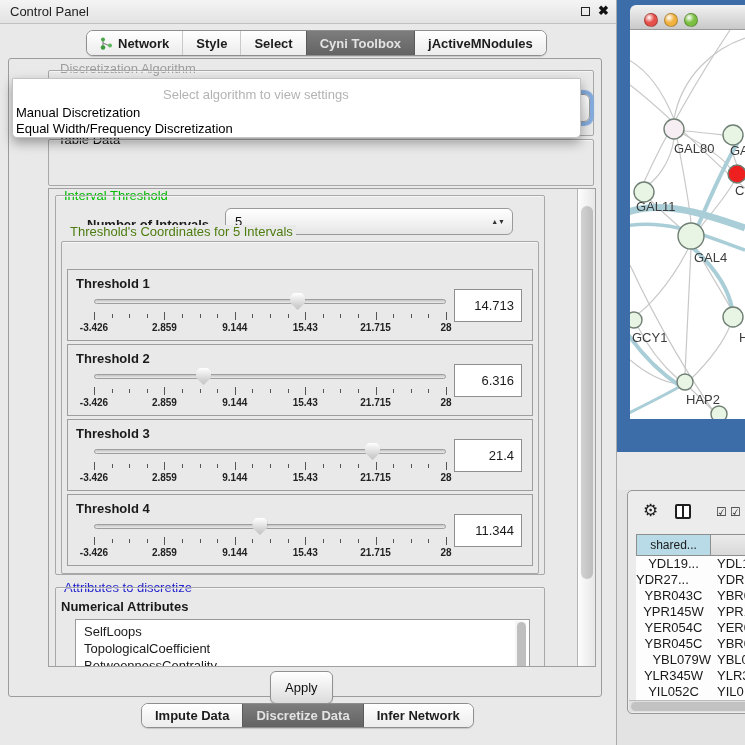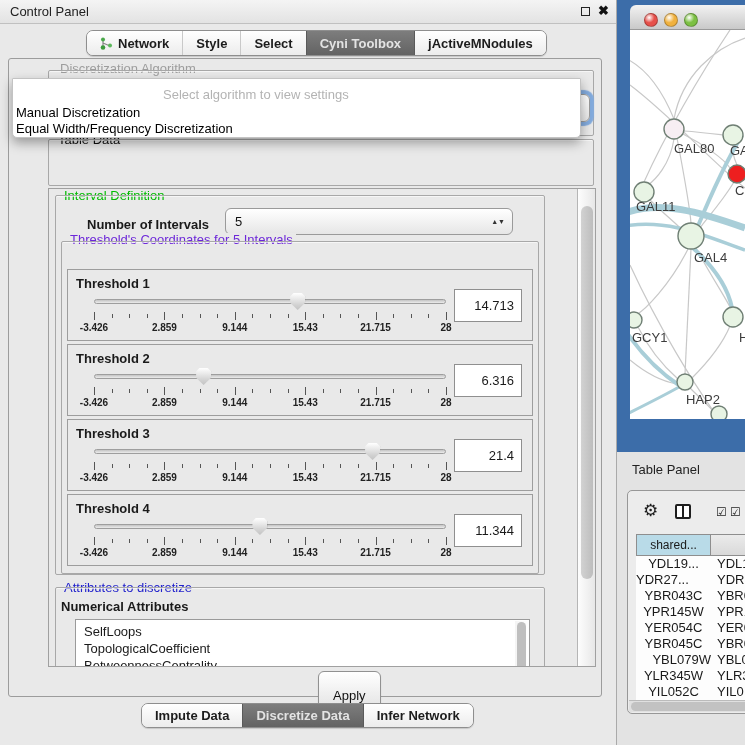--- a/index.html
+++ b/index.html
@@ -68,22 +68,22 @@
     justify-content:flex-end;padding-right:7px;}
 
   .attrlist{position:absolute;background:#fff;border:1px solid #9a9a9a;overflow:hidden;}
   .attrlist .li{font-size:13px;line-height:17px;padding-left:8px;white-space:nowrap;}
   .attrlist .sbv{position:absolute;right:1px;top:1px;bottom:1px;width:13px;
     background:linear-gradient(to right,#f4f4f4,#ffffff);}
   .attrlist .sbv b{position:absolute;left:2px;top:1px;width:9px;height:74px;
     border-radius:5px;background:#bfbfbf;}
 
   .btn{position:absolute;font-size:13px;border:1px solid #919191;border-radius:6px;
-    background:linear-gradient(#ffffff,#dcdcdc);padding:16px 14px;color:#111;
-    box-shadow:0 1px 1px rgba(0,0,0,.2);margin-left:48px;}
+    background:linear-gradient(#ffffff,#dcdcdc);padding:8px 14px;color:#111;
+    box-shadow:0 1px 1px rgba(0,0,0,.2);}
 
   
   .divider{position:absolute;left:616px;top:0;width:1px;height:745px;background:#aaa;}
   .netframe{position:absolute;left:617px;top:0;width:128px;height:452px;background:#3c6da9;}
   .nettitle{position:absolute;left:13px;top:5px;right:0;height:25px;
     background:linear-gradient(#f2f2f2,#c9c9c9);border-bottom:1px solid #999;
     border-radius:6px 0 0 0;}
   .light{position:absolute;top:8px;width:14px;height:14px;border-radius:50%;
     border:1px solid rgba(0,0,0,.25);}
   .netcanvas{position:absolute;left:13px;top:30px;right:0;height:389px;background:#fff;}
@@ -161,30 +161,30 @@
     <span class="ph">Select algorithm to view settings</span>
     <span class="it" style="top:26px;font-weight:normal;">Manual Discretization</span>
     <span class="it" style="top:42px;">Equal Width/Frequency Discretization</span>
   </div>
 
   <span class="grouplbl" style="left:55px;top:133px;color:#111;">Table Data</span>
   <div class="groupbox" style="left:48px;top:139px;width:546px;height:47px;"></div>
 
   <div class="scrollarea">
 
-    <span class="grouplbl" style="left:12px;top:0px;color:#00bb00;">Interval Definition</span>
+    <span class="grouplbl" style="left:12px;top:0px;color:#00bb00;">Interval Threshold</span>
     <div class="groupbox" style="left:6px;top:6px;width:490px;height:380px;"></div>
 
     <span style="position:absolute;left:38px;top:28px;font-size:13px;font-weight:bold;">Number of Intervals</span>
     <div class="combo" style="left:176px;top:19px;width:288px;height:27px;">
       <span>5</span>
       <span class="stepper">▲▼</span>
     </div>
 
-    <span class="grouplbl" style="left:18px;top:44px;color:#6d28d9;">Threshold's Coordinates for 5 Intervals</span>
+    <span class="grouplbl" style="left:18px;top:36px;color:#4d7c0f;">Threshold's Coordinates for 5 Intervals</span>
     <div class="groupbox" style="left:12px;top:52px;width:478px;height:333px;"></div>
     <div id="thresholds">
         <div class="tpanel" style="left: 18px; top: 80px; width: 466px; height: 72px;">
           <span class="tt">Threshold 1</span>
           <div class="trackwrap">
             <div class="track"></div>
             <div class="thumb" style="left: calc(57.72% - 7px);"></div>
           </div>
           <div class="ticks">
             <i class="maj" style="left: 0%;"></i>
@@ -418,23 +418,20 @@
           <text x="105" y="165" font-size="13" fill="#3c3c3c" font-family="&quot;Liberation Sans&quot;, sans-serif">C</text>
           <text x="6" y="181" font-size="13" fill="#3c3c3c" font-family="&quot;Liberation Sans&quot;, sans-serif">GAL11</text>
           <text x="64" y="232" font-size="13" fill="#3c3c3c" font-family="&quot;Liberation Sans&quot;, sans-serif">GAL4</text>
           <text x="2" y="312" font-size="13" fill="#3c3c3c" font-family="&quot;Liberation Sans&quot;, sans-serif">GCY1</text>
           <text x="109" y="312" font-size="13" fill="#3c3c3c" font-family="&quot;Liberation Sans&quot;, sans-serif">H</text>
           <text x="56" y="374" font-size="13" fill="#3c3c3c" font-family="&quot;Liberation Sans&quot;, sans-serif">HAP2</text>
         </svg>
     </div>
   </div>
 
-  <div class="tp-header">
-    <span>Table Panel</span>
-  </div>
   <div class="tp-bg"></div>
 
   <div class="tablewin">
     <span class="gear">⚙</span>
     <span class="splitic"></span>
     <span class="cb" style="left:88px;">☑</span>
     <span class="cb" style="left:102px;">☑</span>
     <div class="gridtbl" id="gridTable">
         <div class="hrow">
           <div class="hc sel" style="width: 75px;">shared...</div>

